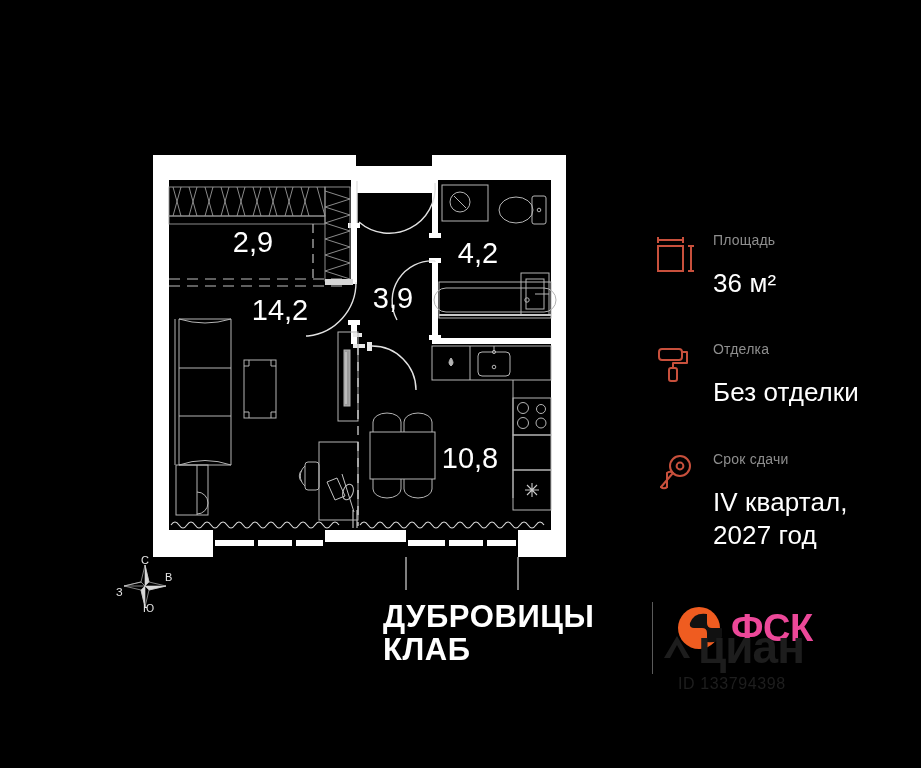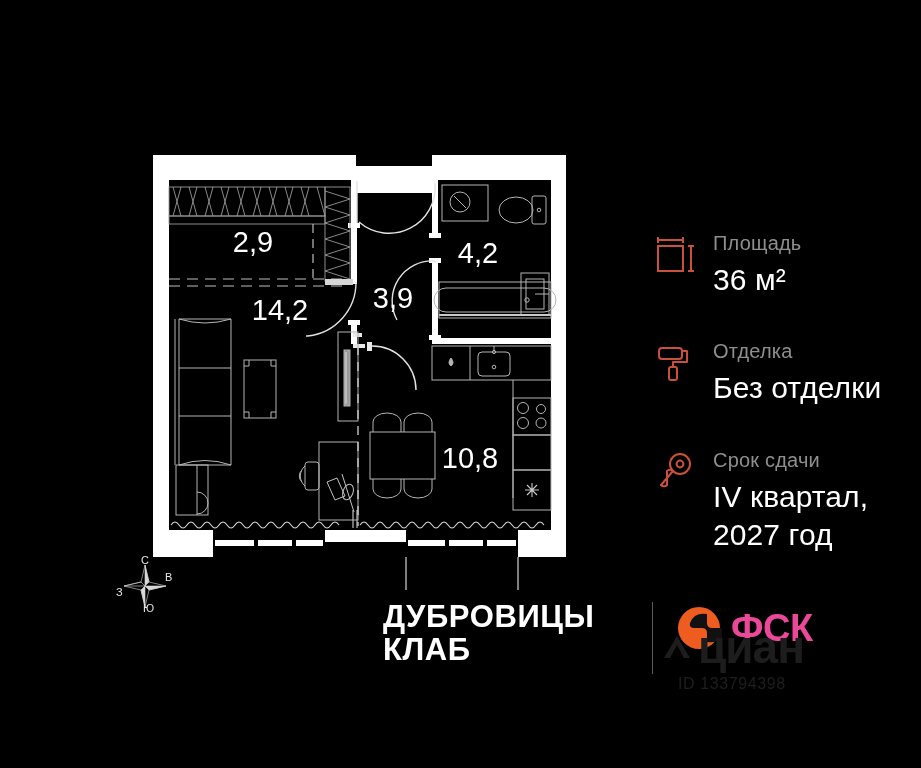--- a/index.html
+++ b/index.html
@@ -10,22 +10,22 @@
   
   .plan{position:absolute;left:8px;top:0;width:600px;height:600px;margin-top:30px;}
   .plan svg{display:block;}
 
   
   .info{position:absolute;left:655px;top:232px;width:250px;}
   .info-row{display:flex;align-items:flex-start;margin-bottom:41px;}
   .info-ico{width:46px;height:54px;flex:0 0 46px;display:flex;
             align-items:flex-start;justify-content:flex-start;padding-top:2px;}
   .info-txt{padding-left:12px;}
-  .info-label{font-size:20px;color:#8e8e8e;letter-spacing:.2px;line-height:1.15;}
-  .info-value{font-size:30px;color:#fff;line-height:1.28;margin-top:6px;
+  .info-label{font-size:14px;color:#8e8e8e;letter-spacing:.2px;line-height:1.15;}
+  .info-value{font-size:26px;color:#fff;line-height:1.28;margin-top:19px;
               letter-spacing:.1px;white-space:pre-line;}
 
   
   .brand{position:absolute;left:383px;top:600px;}
   .brand-name{font-size:31px;font-weight:bold;line-height:1.08;
               letter-spacing:.6px;color:#fff;}
   .divider{position:absolute;left:652px;top:602px;width:1px;height:72px;
            background:#5a5a5a;}
   .fsk{position:absolute;left:676px;top:605px;display:flex;align-items:center;}
   .fsk-mark{width:46px;height:46px;flex:0 0 46px;}

